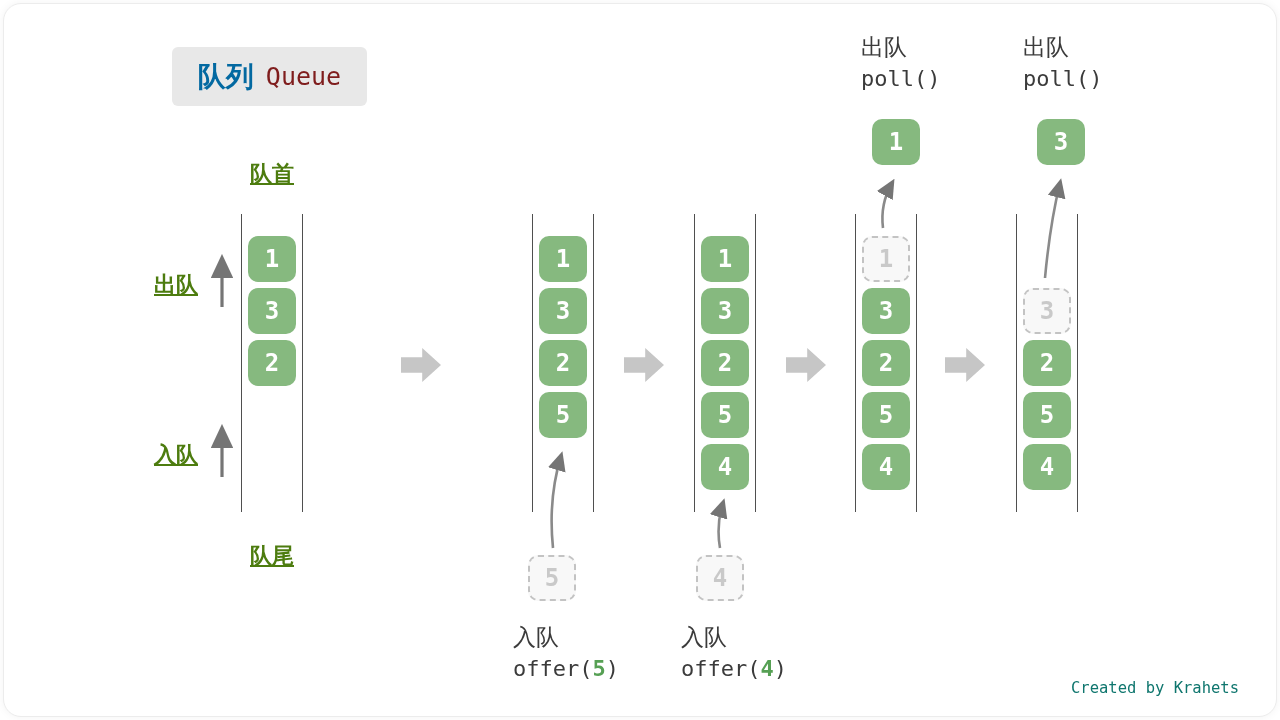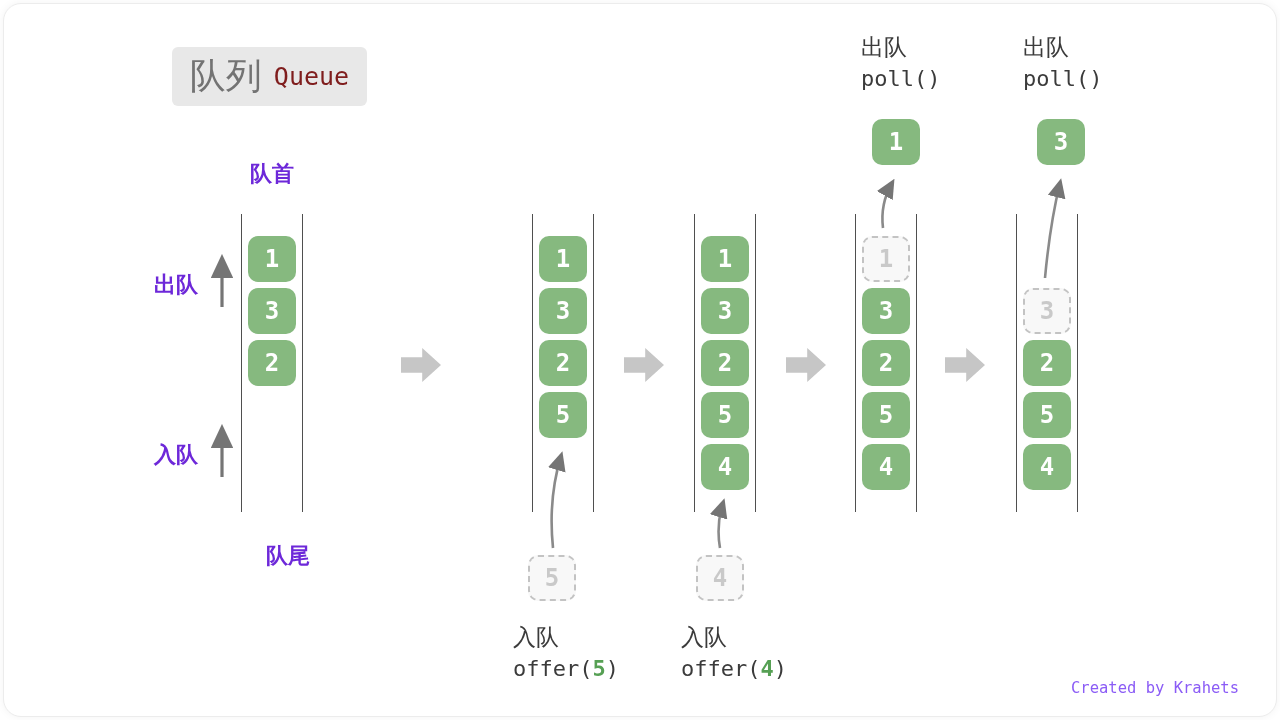--- a/index.html
+++ b/index.html
@@ -6,25 +6,25 @@
   html,body { width:1280px; height:720px; background:#ffffff; overflow:hidden;
               font-family:"Liberation Sans", sans-serif; }
   .card { position:absolute; left:3px; top:3px; width:1274px; height:714px;
           background:#ffffff; border:1px solid #ececec; border-radius:18px;
           box-shadow:0 0 8px rgba(0,0,0,0.05); }
 
   
   .title-box { position:absolute; left:168px; top:43px; width:195px; height:59px;
                background:#e8e8e8; border-radius:6px; display:flex; align-items:center;
                justify-content:center; gap:12px; }
-  .title-zh { font-weight:normal; font-size:36px; color:#737373; }
+  .title-zh { font-weight:bold; font-size:28px; color:#0369a1; }
   .title-en { font-family:"DejaVu Sans Mono", monospace; font-size:25px; color:#7f1d1d; }
 
   
-  .lbl { position:absolute; color:#6d28d9; font-size:22px; font-weight:bold; white-space:nowrap; }
+  .lbl { position:absolute; color:#4d7c0f; font-size:22px; font-weight:bold; white-space:nowrap;text-decoration:underline; }
 
   
   .col { position:absolute; top:210px; width:62px; height:298px; }
   .vline { position:absolute; top:0; width:1.4px; height:100%; background:#4f4f4f; }
   .vline.l { left:0; } .vline.r { right:0; }
   .cell { position:absolute; left:7px; width:48px; height:46px; border-radius:10px;
           background:#86b97f; color:#ffffff; display:flex; align-items:center;
           justify-content:center; font-family:"DejaVu Sans Mono", monospace;
           font-size:24px; font-weight:bold; }
   .s0{top:22px} .s1{top:74px} .s2{top:126px} .s3{top:178px} .s4{top:230px}
@@ -38,35 +38,35 @@
   .op-code { font-family:"DejaVu Sans Mono", monospace; font-size:22px; line-height:34px; }
   .op-code .g { color:#56a054; font-weight:bold; }
 
   
   .barrow { position:absolute; width:40px; height:34px; background:#c6c6c6;
             clip-path:polygon(0% 27%, 53% 27%, 53% 0%, 100% 50%, 53% 100%, 53% 73%, 0% 73%); }
 
   
   .arrows { position:absolute; left:0; top:0; width:1280px; height:720px; pointer-events:none; }
 
-  .watermark { position:absolute; right:37px; top:675px; color:#8b5cf6;
+  .watermark { position:absolute; right:37px; top:675px; color:#0f766e;
                font-family:"DejaVu Sans Mono", monospace; font-size:15.5px; }
 </style>
 </head>
 <body>
 
 <div class="card">
 
   <div class="title-box">
     <span class="title-zh">队列</span>
     <span class="title-en">Queue</span>
   </div>
 
   <div class="lbl" style="left:237px;top:155px;width:62px;text-align:center">队首</div>
-  <div class="lbl" style="left:244px;top:537px;width:62px;text-align:right">队尾</div>
+  <div class="lbl" style="left:237px;top:537px;width:62px;text-align:center">队尾</div>
   <div class="lbl" style="left:150px;top:266px">出队</div>
   <div class="lbl" style="left:150px;top:436px">入队</div>
 
   <div class="col" style="left:237px">
     <div class="vline l"></div>
     <div class="vline r"></div>
     <div class="cell s0">1</div>
     <div class="cell s1">3</div>
     <div class="cell s2">2</div>
   </div>

